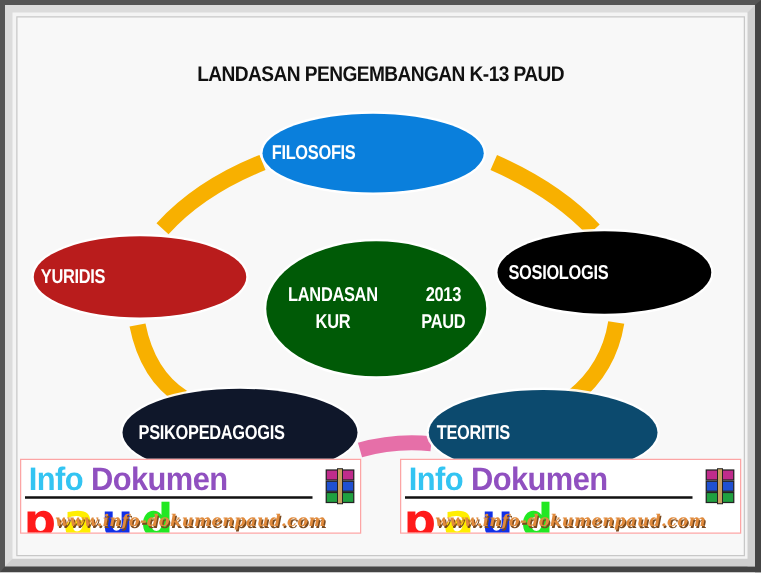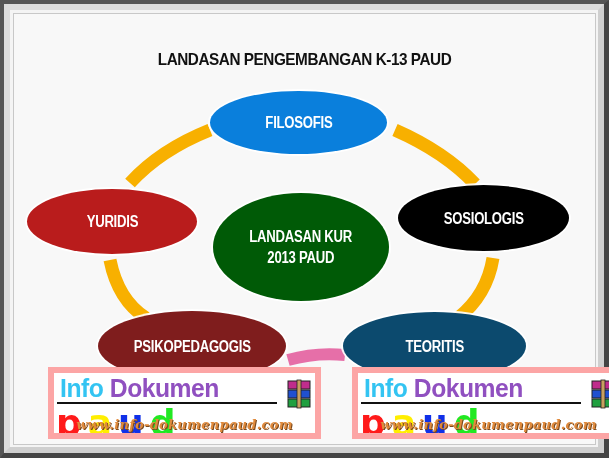--- a/index.html
+++ b/index.html
@@ -11,27 +11,27 @@
            border-right:5px solid #444; border-bottom:5px solid #444; }
   .frame-inner-bevel { position:absolute; left:4px; top:4px; right:5px; bottom:5px;
            border:6px solid #e6e6e6; border-top-color:#dcdcdc; border-left-color:#dcdcdc;
            border-right-color:#cfcfcf; border-bottom-color:#cfcfcf; box-sizing:border-box; }
   .canvas { position:absolute; left:13px; top:13px; width:583px; height:432px;
             background:#f8f8f8; border:1px solid #c8c8c8; box-sizing:border-box; }
   .title { position:absolute; left:0; width:609px; top:50px; text-align:center;
            font-family:"Liberation Sans", sans-serif; font-weight:bold; font-size:17px;
            letter-spacing:-0.5px; color:#111; transform:scaleX(0.9); transform-origin:center; }
   svg.ring { position:absolute; left:0; top:0; }
-  .node { position:absolute; display:flex; align-items:center; justify-content:center;
+  .node { position:absolute; display:flex; align-items:center; justify-content:flex-start;
           border-radius:50%; color:#fff; font-weight:bold; text-align:center;
           font-family:"Liberation Sans", sans-serif; font-size:16px; line-height:21px;
           box-shadow:0 0 0 2px rgba(255,255,255,0.9); }
   .node span { display:inline-block; transform:scaleX(0.82); letter-spacing:-0.3px; }
-  .wm { position:absolute; width:273px; height:72px; background:#ffffff; border:6px solid #fca5a5;
-        box-sizing:border-box; overflow:hidden;margin-left:32px; }
+  .wm { position:absolute; width:273px; height:60px; background:#ffffff; border:1px solid #fca5a5;
+        box-sizing:border-box; overflow:hidden; }
   .wm .top { position:absolute; left:6px; top:1px; font-family:"Liberation Sans", sans-serif;
              font-weight:bold; font-size:26px; line-height:28px; letter-spacing:-0.5px;
              transform:scaleX(0.95); transform-origin:left; white-space:nowrap; }
   .wm .t1 { color:#33c4f2; }
   .wm .t2 { color:#9050c0; }
   .wm .rule { position:absolute; left:3px; right:38px; top:29px; height:2px; background:#111; }
   .wm .rar { position:absolute; right:4px; top:6px; width:24px; height:30px; }
   .wm .paud { position:absolute; left:2px; top:26px; font-family:"DejaVu Sans", sans-serif;
               font-weight:bold; font-size:36px; line-height:48px; letter-spacing:6px; white-space:nowrap; }
   .wm .url { position:absolute; left:0; right:0; bottom:1px; text-align:center;
@@ -63,26 +63,26 @@
 </div>
 
 <div class="node" style="left:27px; top:189px; width:170px; height:65px; background:#b91c1c;">
   <span>YURIDIS</span>
 </div>
 
 <div class="node" style="left:398px; top:185px; width:171px; height:66px; background:#000000;">
   <span>SOSIOLOGIS</span>
 </div>
 
-<div class="node" style="left:213px; top:193px; width:176px; height:108px; background:#005a06; flex-direction:column;">
+<div class="node" style="left:213px; top:193px; width:176px; height:108px; background:#005a06; ">
   <span>LANDASAN KUR</span>
   <span>2013 PAUD</span>
 </div>
 
-<div class="node" style="left:98px; top:311px; width:188px; height:70px; background:#7f1d1d;">
+<div class="node" style="left:98px; top:311px; width:188px; height:70px; background:#0f172a;">
   <span>PSIKOPEDAGOGIS</span>
 </div>
 
 <div class="node" style="left:343px; top:312px; width:183px; height:68px; background:#0c4a6e;">
   <span>TEORITIS</span>
 </div>
 
 <div class="wm" style="left:16px; top:367px;">
   <div class="top">
     <span class="t1">Info</span>

